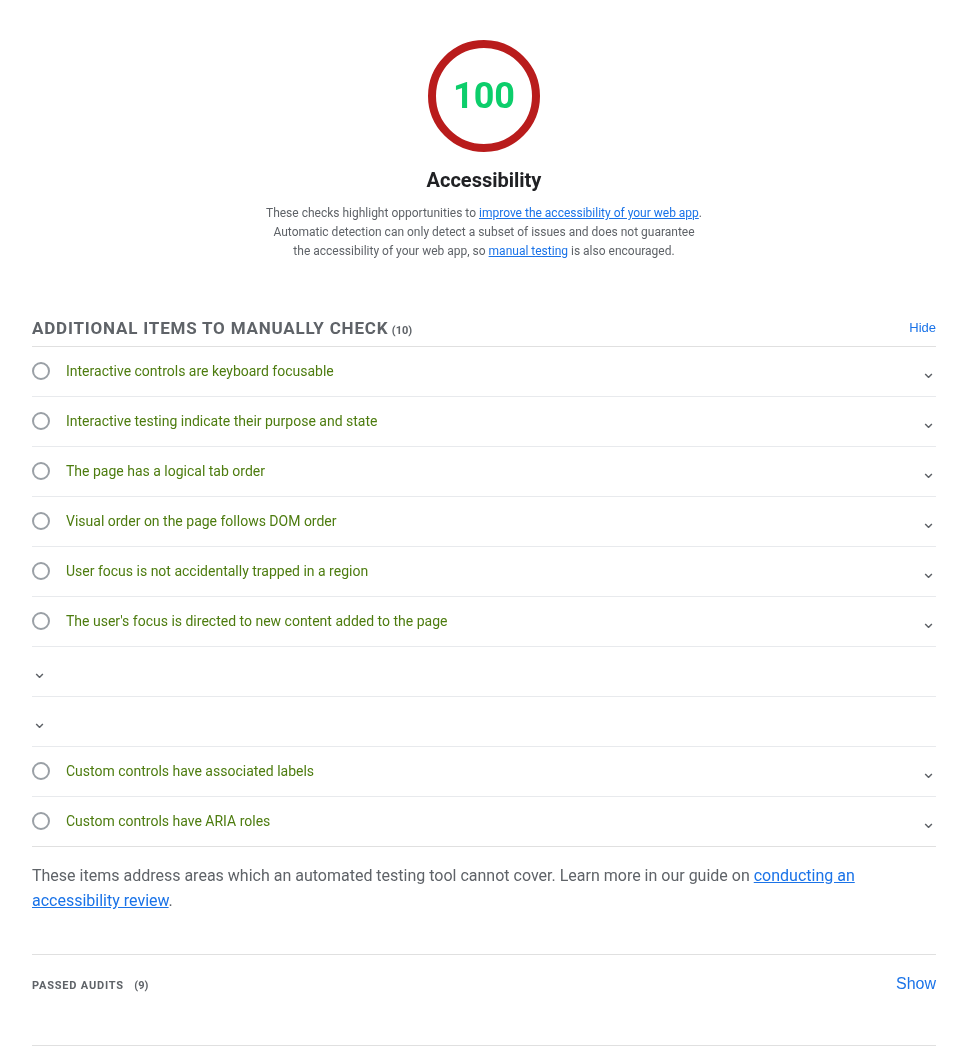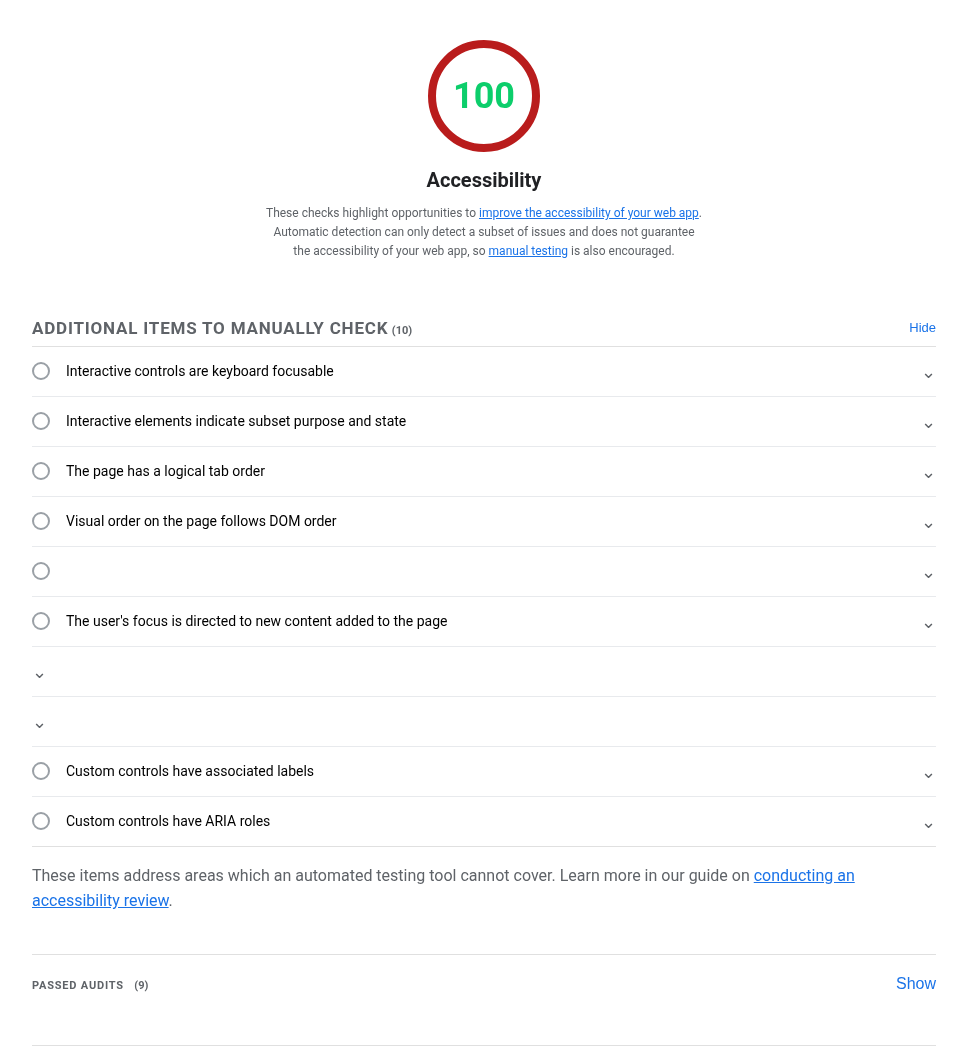--- a/index.html
+++ b/index.html
@@ -129,21 +129,21 @@
     .audit-circle-icon {
       width: 18px;
       height: 18px;
       border-radius: 50%;
       border: 2px solid #9aa0a6;
       flex-shrink: 0;
     }
 
     .audit-label {
       font-size: 14px;
-      color: #000000;
+      color: #4d7c0f;
     }
 
     .chevron-icon {
       color: #5f6368;
       font-size: 18px;
       flex-shrink: 0;
     }
 
     
     .manual-check-note {
@@ -217,21 +217,21 @@
       <div class="audit-item-left">
         <div class="audit-circle-icon"></div>
         <span class="audit-label">Interactive controls are keyboard focusable</span>
       </div>
       <span class="chevron-icon">⌄</span>
     </div>
 
     <div class="audit-item">
       <div class="audit-item-left">
         <div class="audit-circle-icon"></div>
-        <span class="audit-label">Interactive elements indicate subset purpose and state</span>
+        <span class="audit-label">Interactive testing indicate their purpose and state</span>
       </div>
       <span class="chevron-icon">⌄</span>
     </div>
 
     <div class="audit-item">
       <div class="audit-item-left">
         <div class="audit-circle-icon"></div>
         <span class="audit-label">The page has a logical tab order</span>
       </div>
       <span class="chevron-icon">⌄</span>
@@ -241,20 +241,21 @@
       <div class="audit-item-left">
         <div class="audit-circle-icon"></div>
         <span class="audit-label">Visual order on the page follows DOM order</span>
       </div>
       <span class="chevron-icon">⌄</span>
     </div>
 
     <div class="audit-item">
       <div class="audit-item-left">
         <div class="audit-circle-icon"></div>
+        <span class="audit-label">User focus is not accidentally trapped in a region</span>
       </div>
       <span class="chevron-icon">⌄</span>
     </div>
 
     <div class="audit-item">
       <div class="audit-item-left">
         <div class="audit-circle-icon"></div>
         <span class="audit-label">The user's focus is directed to new content added to the page</span>
       </div>
       <span class="chevron-icon">⌄</span>

